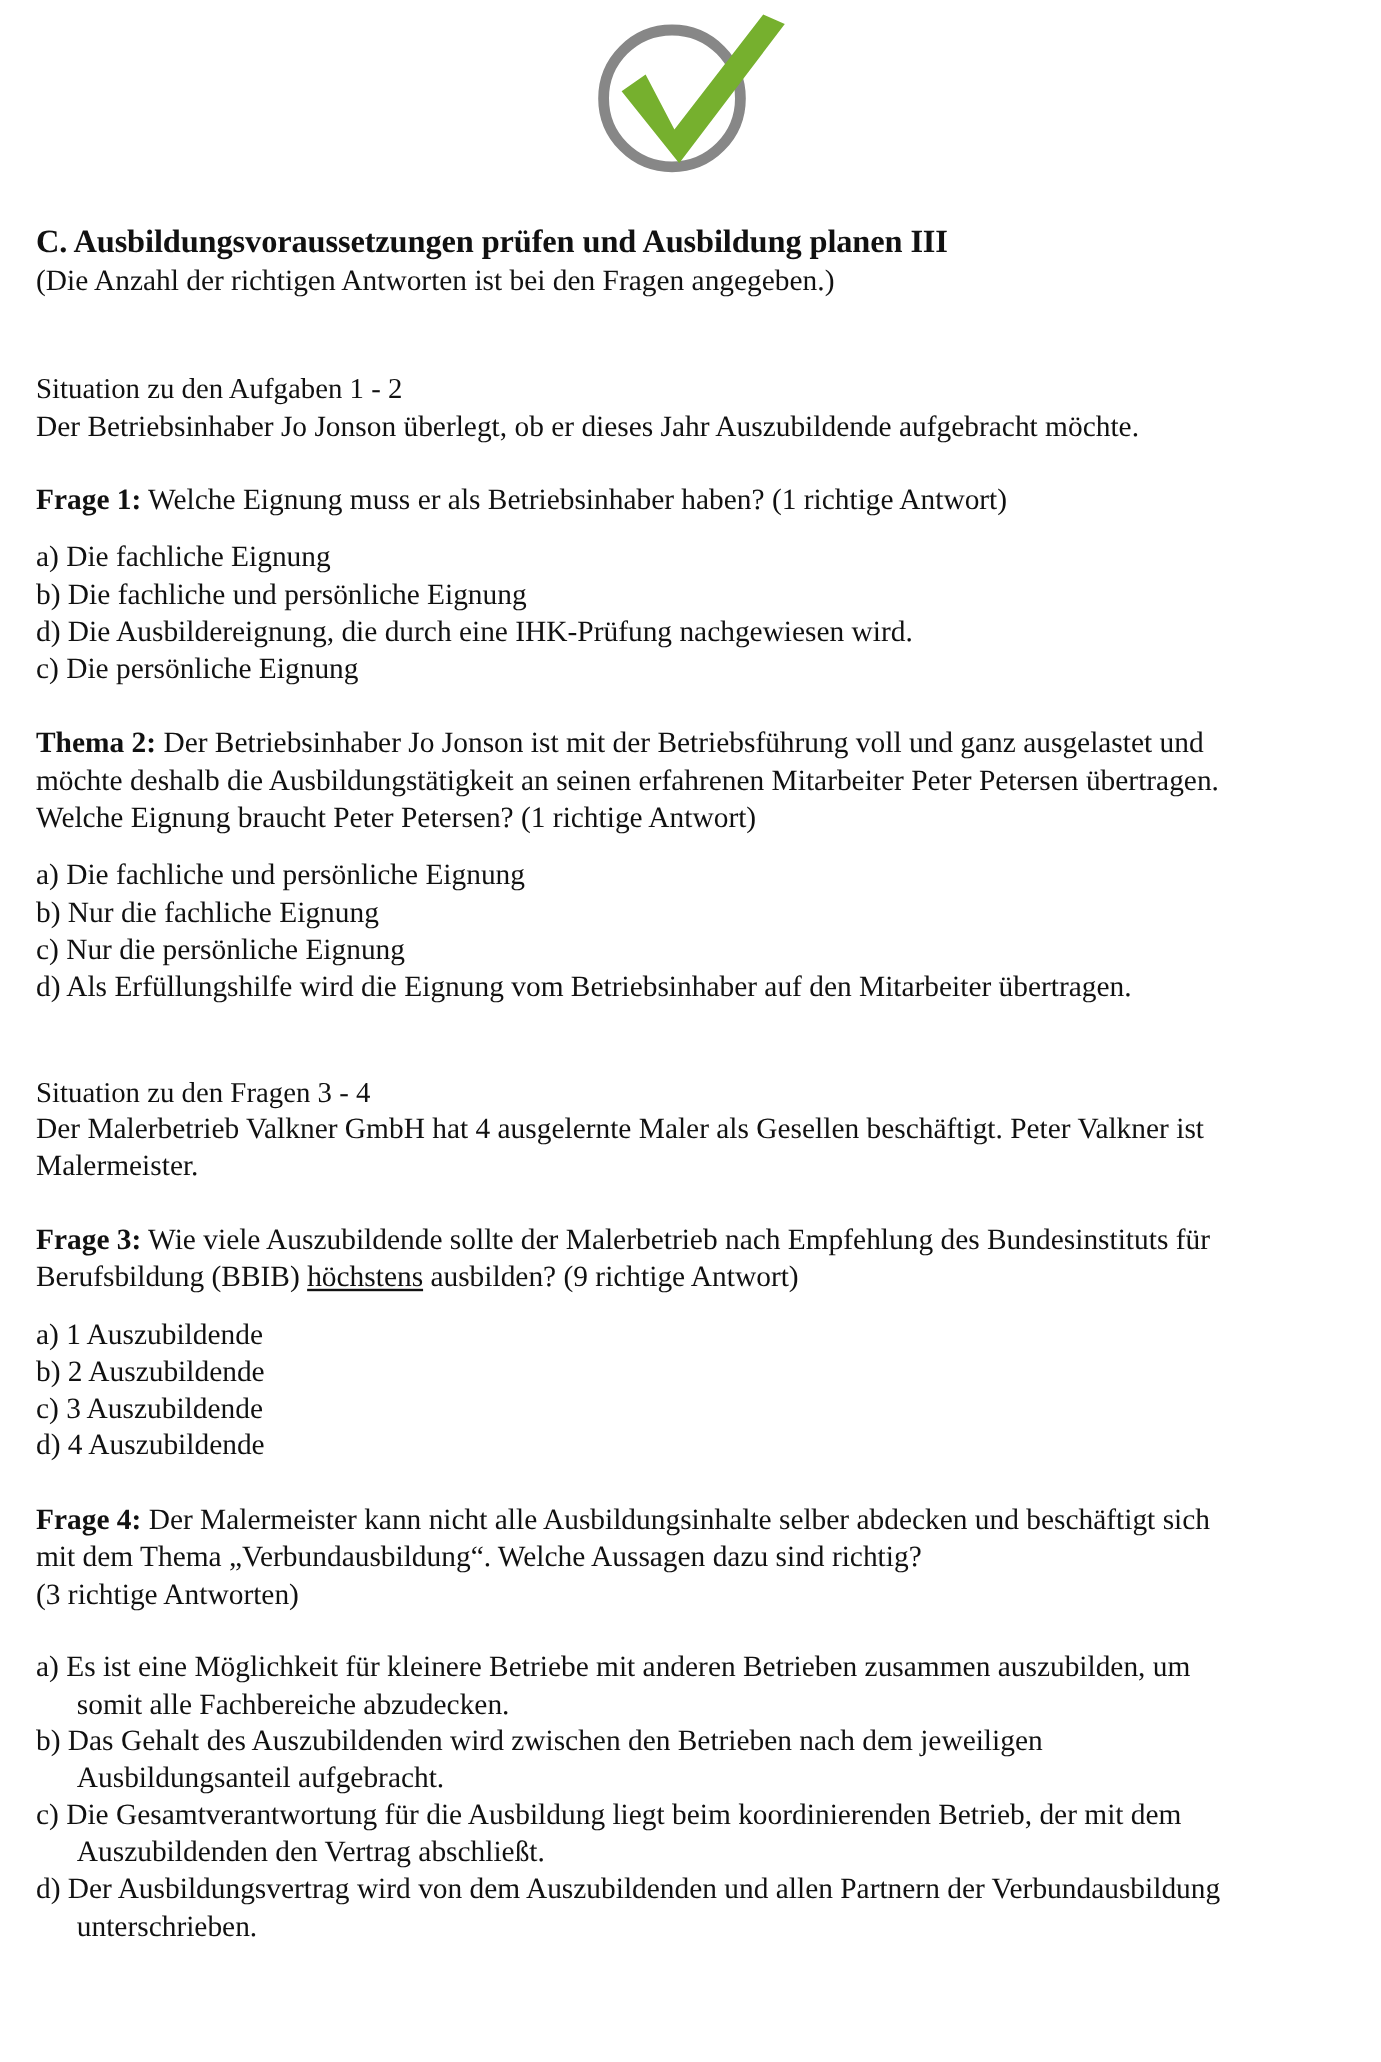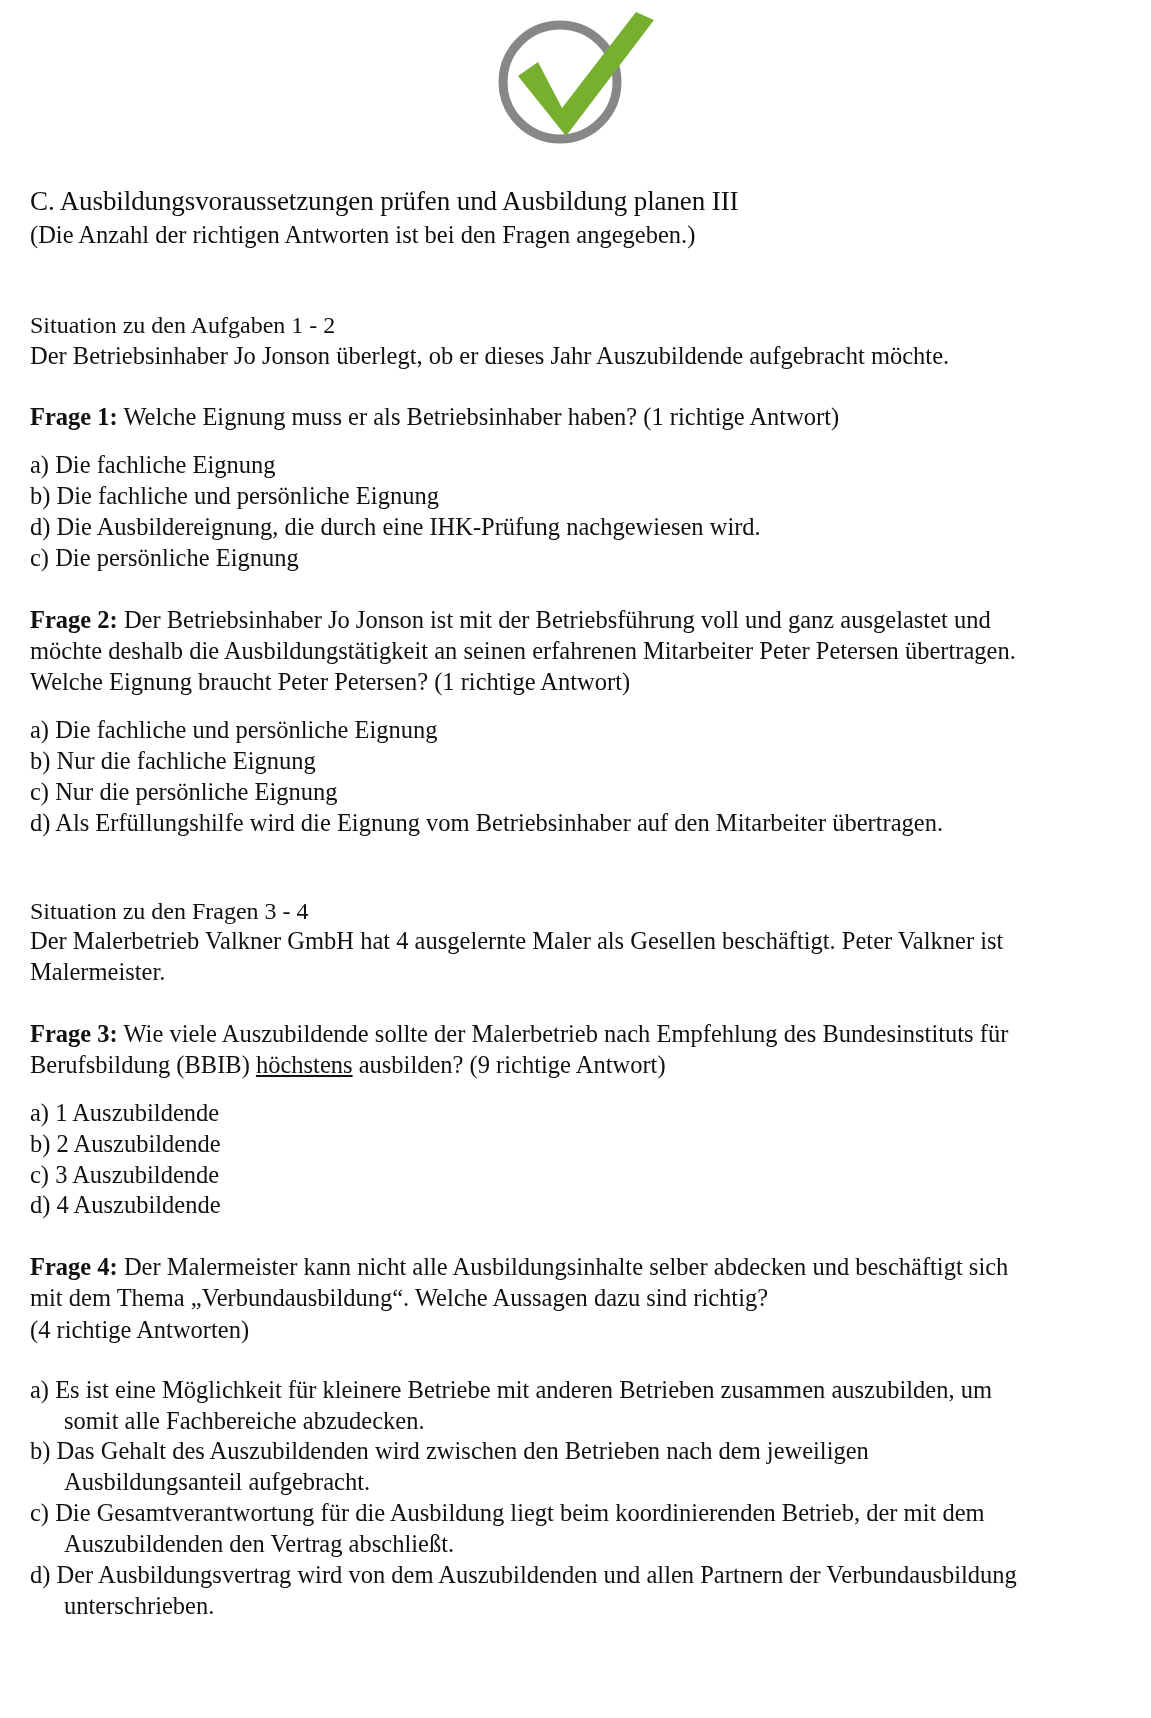--- a/index.html
+++ b/index.html
@@ -38,21 +38,21 @@
   
   .content {
     position: absolute;
     left: 30px;
     top: 186px;
     width: 1010px;
   }
 
   .doc-title {
     font-size: 27px;
-    font-weight: normal;
+    font-weight: bold;
     line-height: 1.18;
     letter-spacing: -0.1px;
     margin: 0;
     white-space: nowrap;
   }
   .doc-subtitle {
     font-size: 24.5px;
     line-height: 1.2;
     margin: 2px 0 16px 0;
   }
@@ -130,21 +130,21 @@
     <ul class="options">
       <li>a) Die fachliche Eignung</li>
       <li>b) Die fachliche und persönliche Eignung</li>
       <li>d) Die Ausbildereignung, die durch eine IHK-Prüfung nachgewiesen wird.</li>
       <li>c) Die persönliche Eignung</li>
     </ul>
 
     <div class="gap-m"></div>
 
     <p class="q-para">
-      <span class="q-label">Frage 2:</span><span> Der Betriebsinhaber Jo Jonson ist mit der Betriebsführung voll und ganz ausgelastet und möchte deshalb die Ausbildungstätigkeit an seinen erfahrenen Mitarbeiter Peter Petersen übertragen. Welche Eignung braucht Peter Petersen? (1 richtige Antwort)</span>
+      <span class="q-label">Thema 2:</span><span> Der Betriebsinhaber Jo Jonson ist mit der Betriebsführung voll und ganz ausgelastet und möchte deshalb die Ausbildungstätigkeit an seinen erfahrenen Mitarbeiter Peter Petersen übertragen. Welche Eignung braucht Peter Petersen? (1 richtige Antwort)</span>
     </p>
 
     <div class="gap-s"></div>
 
     <ul class="options">
       <li>a) Die fachliche und persönliche Eignung</li>
       <li>b) Nur die fachliche Eignung</li>
       <li>c) Nur die persönliche Eignung</li>
       <li>d) Als Erfüllungshilfe wird die Eignung vom Betriebsinhaber auf den Mitarbeiter übertragen.</li>
     </ul>
@@ -167,21 +167,21 @@
       <li>b) 2 Auszubildende</li>
       <li>c) 3 Auszubildende</li>
       <li>d) 4 Auszubildende</li>
     </ul>
 
     <div class="gap-m"></div>
 
     <p class="q-para">
       <span class="q-label">Frage 4:</span><span> Der Malermeister kann nicht alle Ausbildungsinhalte selber abdecken und beschäftigt sich mit dem Thema „Verbundausbildung“. Welche Aussagen dazu sind richtig?</span>
     </p>
-    <p class="q-para">(4 richtige Antworten)</p>
+    <p class="q-para">(3 richtige Antworten)</p>
 
     <div class="gap-m"></div>
 
     <ul class="options hanging">
       <li>a) Es ist eine Möglichkeit für kleinere Betriebe mit anderen Betrieben zusammen auszubilden, um somit alle Fachbereiche abzudecken.</li>
       <li>b) Das Gehalt des Auszubildenden wird zwischen den Betrieben nach dem jeweiligen Ausbildungsanteil aufgebracht.</li>
       <li>c) Die Gesamtverantwortung für die Ausbildung liegt beim koordinierenden Betrieb, der mit dem Auszubildenden den Vertrag abschließt.</li>
       <li>d) Der Ausbildungsvertrag wird von dem Auszubildenden und allen Partnern der Verbundausbildung unterschrieben.</li>
     </ul>
 

